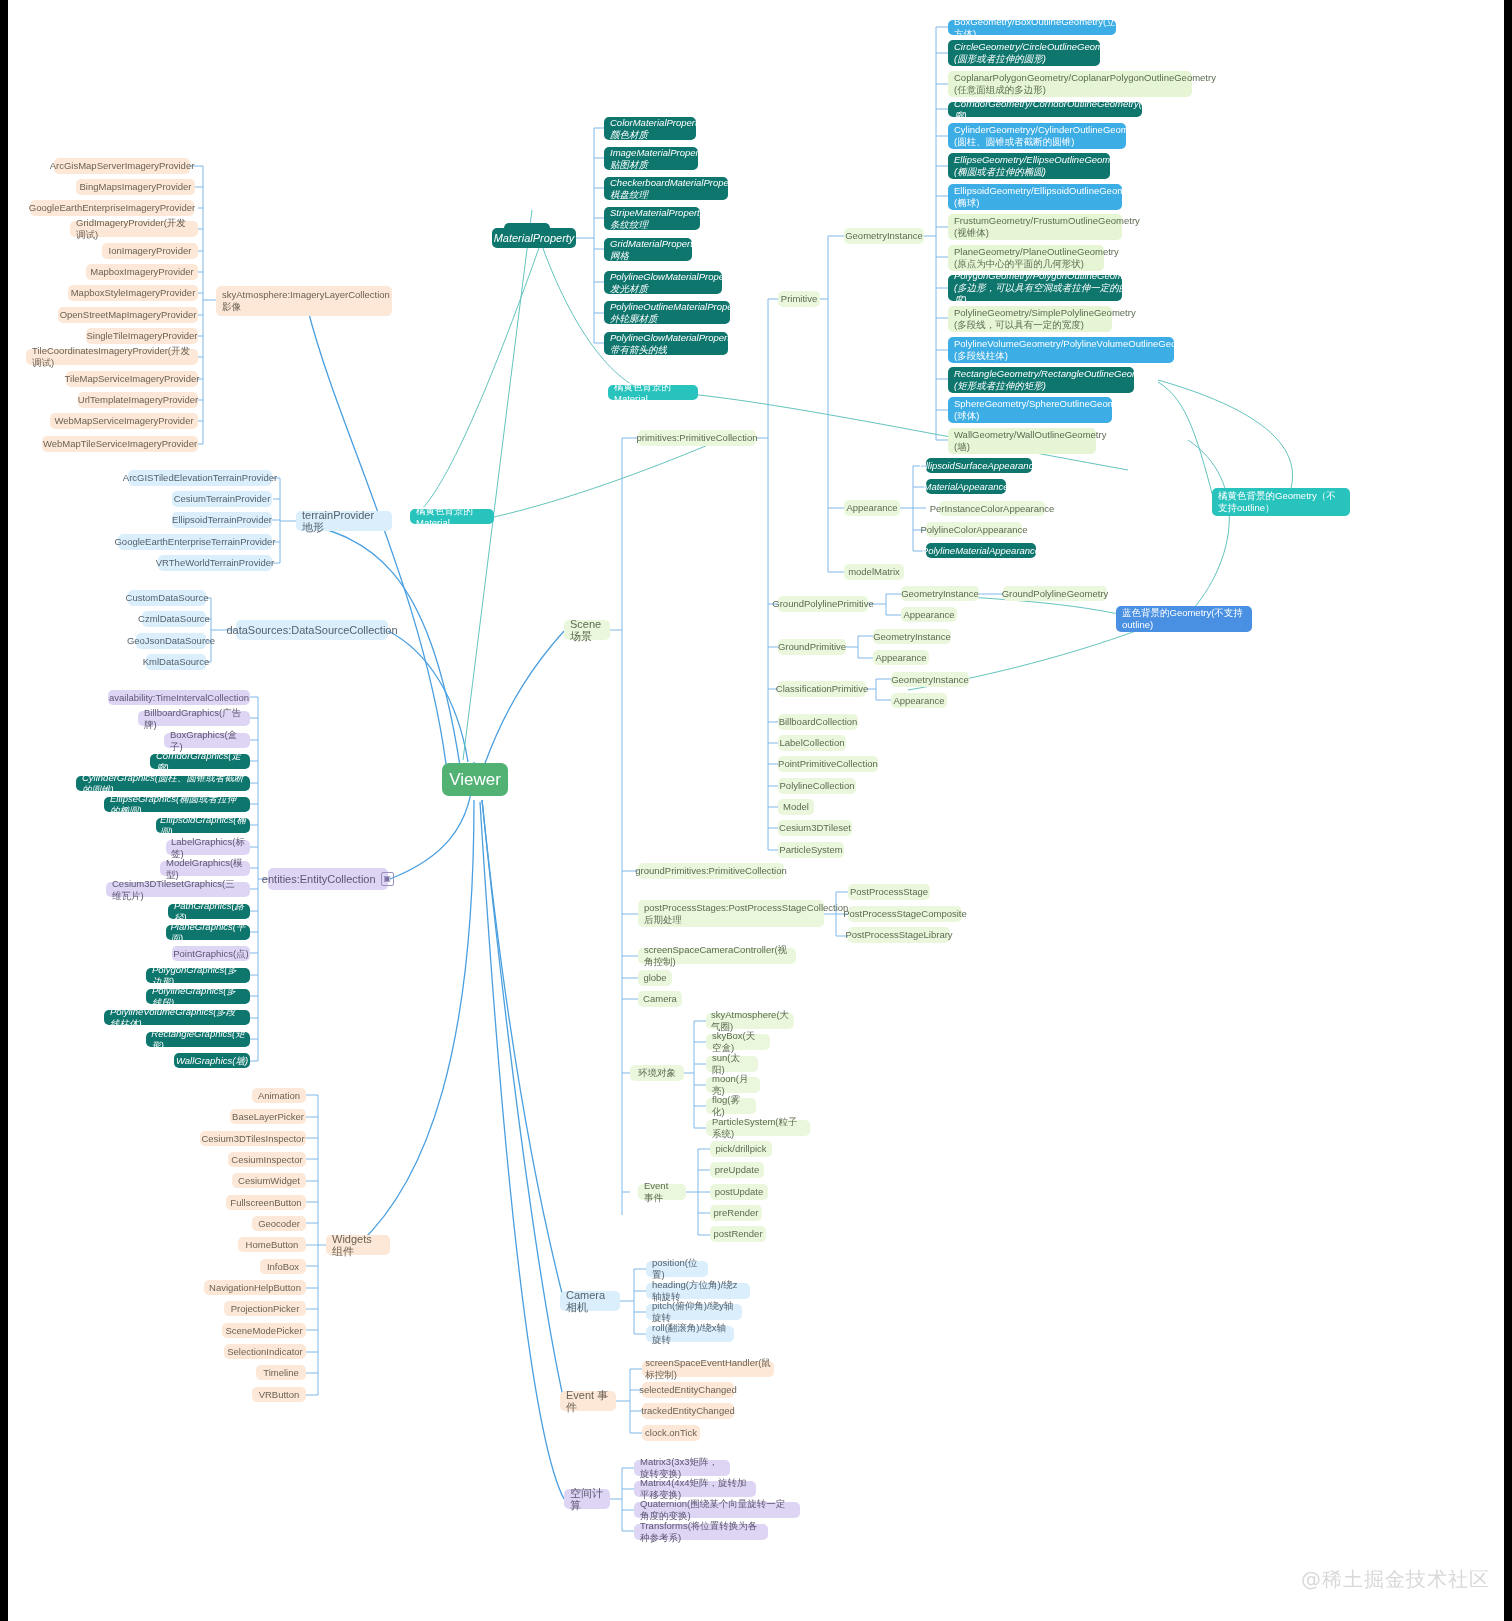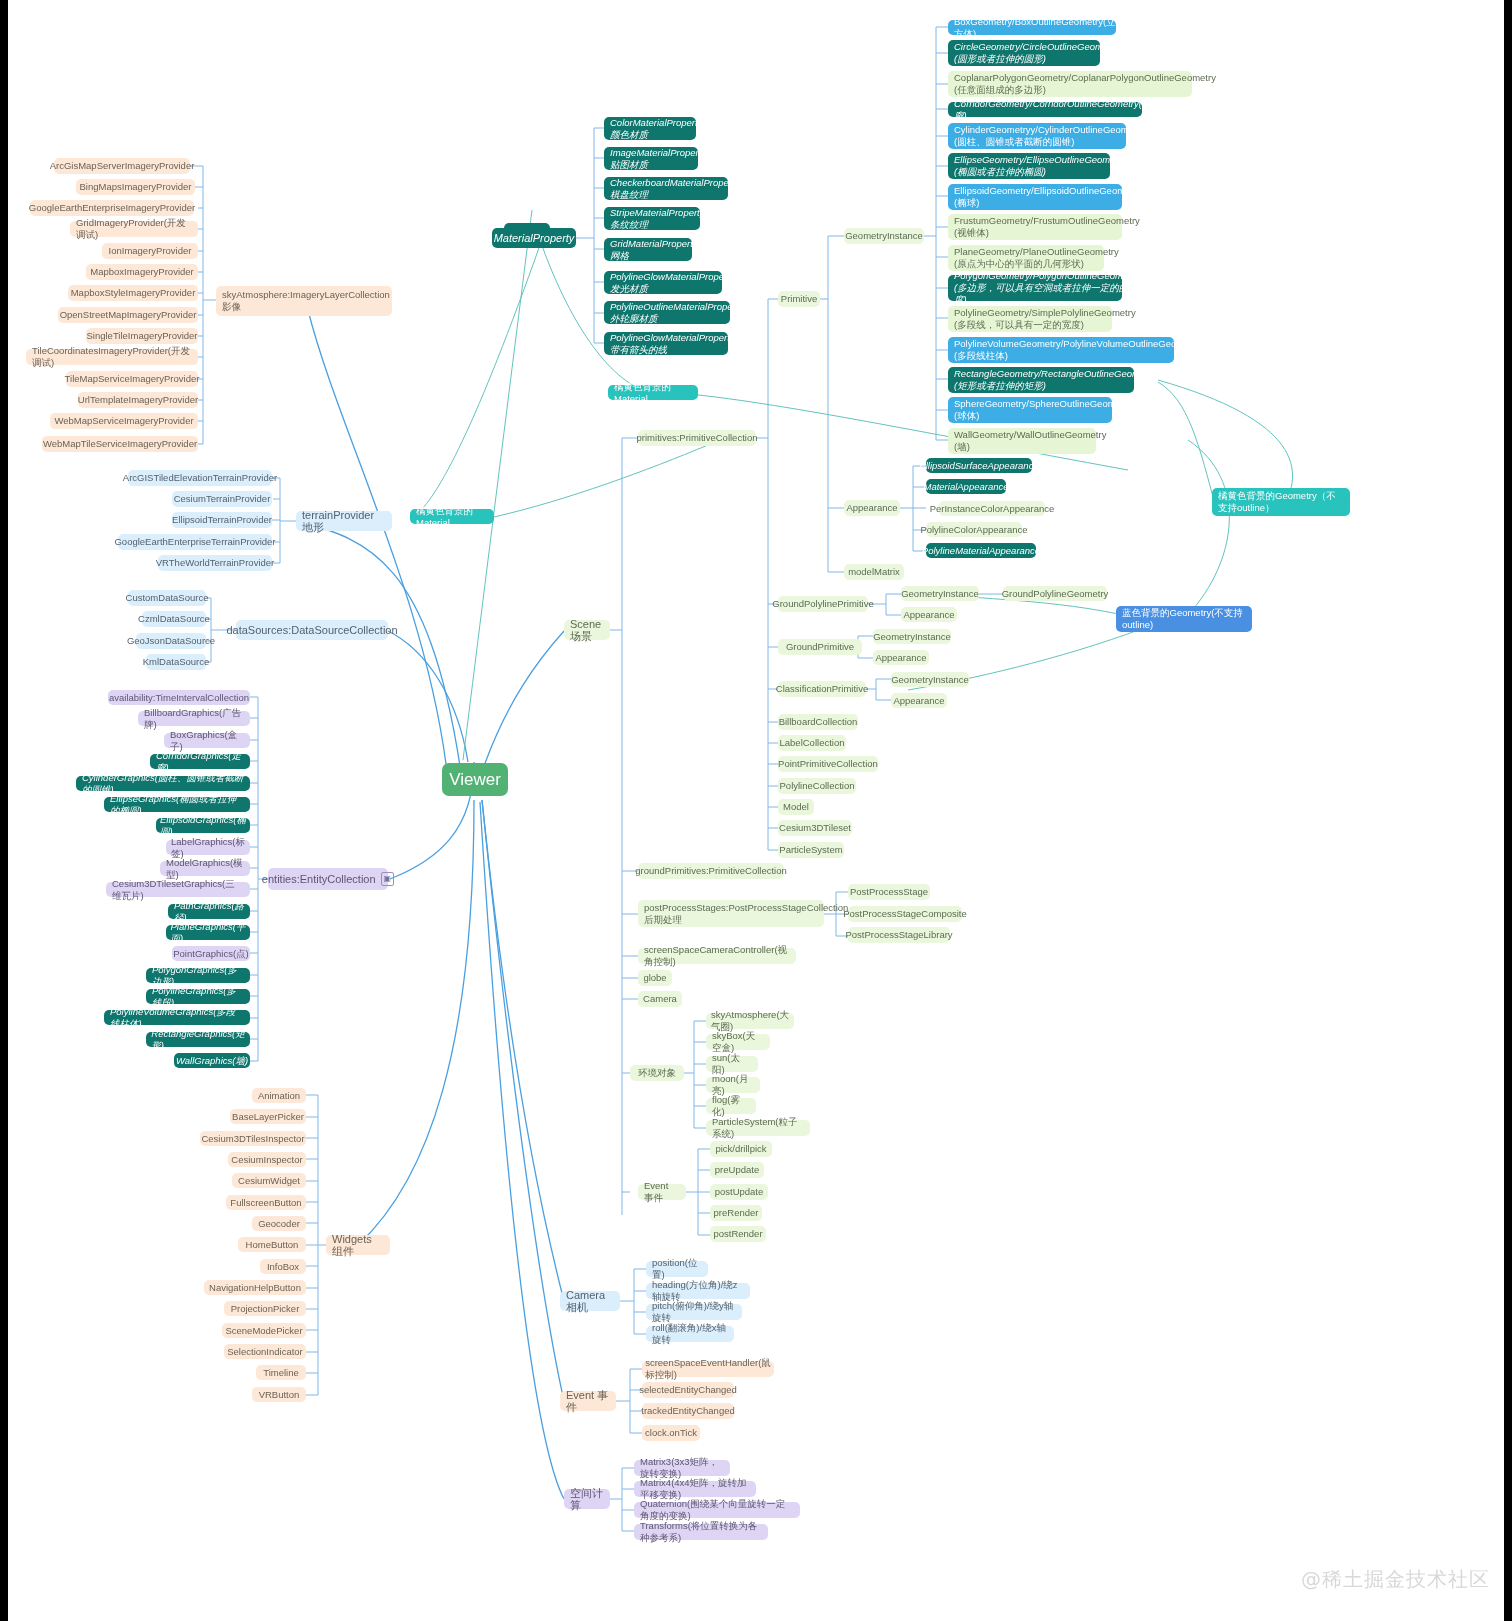--- a/index.html
+++ b/index.html
@@ -363,21 +363,21 @@
   <div class="node n-cyan" style="left:600px;top:385px;width:90px;height:15px;">橘黄色背景的Material</div>
   <div class="node n-cyan" style="left:402px;top:509px;width:84px;height:15px;">橘黄色背景的Material</div>
   <div class="node n-cyan" style="left:1204px;top:488px;width:138px;height:28px;">橘黄色背景的Geometry（不支持outline）</div>
   <div class="node n-royal" style="left:1108px;top:606px;width:136px;height:26px;">蓝色背景的Geometry(不支持outline)</div>
 
   <div class="node n-lgreen big" style="left:556px;top:620px;width:46px;height:20px;justify-content:center;">Scene 场景</div>
   <div class="node n-lgreen" style="left:630px;top:430px;width:118px;height:16px;justify-content:center;">primitives:PrimitiveCollection</div>
 
   <div class="node n-lgreen" style="left:770px;top:291px;width:42px;height:16px;justify-content:center;">Primitive</div>
   <div class="node n-lgreen" style="left:770px;top:596px;width:90px;height:16px;justify-content:center;">GroundPolylinePrimitive</div>
-  <div class="node n-lgreen" style="left:770px;top:639px;width:84px;height:16px;justify-content:center;">GroundPrimitive</div>
+  <div class="node n-lgreen" style="left:770px;top:639px;width:68px;height:16px;justify-content:center;">GroundPrimitive</div>
   <div class="node n-lgreen" style="left:770px;top:681px;width:88px;height:16px;justify-content:center;">ClassificationPrimitive</div>
   <div class="node n-lgreen" style="left:770px;top:714px;width:80px;height:16px;justify-content:center;">BillboardCollection</div>
   <div class="node n-lgreen" style="left:770px;top:735px;width:68px;height:16px;justify-content:center;">LabelCollection</div>
   <div class="node n-lgreen" style="left:770px;top:756px;width:100px;height:16px;justify-content:center;">PointPrimitiveCollection</div>
   <div class="node n-lgreen" style="left:770px;top:778px;width:78px;height:16px;justify-content:center;">PolylineCollection</div>
   <div class="node n-lgreen" style="left:770px;top:799px;width:36px;height:16px;justify-content:center;">Model</div>
   <div class="node n-lgreen" style="left:770px;top:820px;width:74px;height:16px;justify-content:center;">Cesium3DTileset</div>
   <div class="node n-lgreen" style="left:770px;top:842px;width:66px;height:16px;justify-content:center;">ParticleSystem</div>
 
   <div class="node n-lgreen" style="left:836px;top:228px;width:80px;height:16px;justify-content:center;">GeometryInstance</div>

